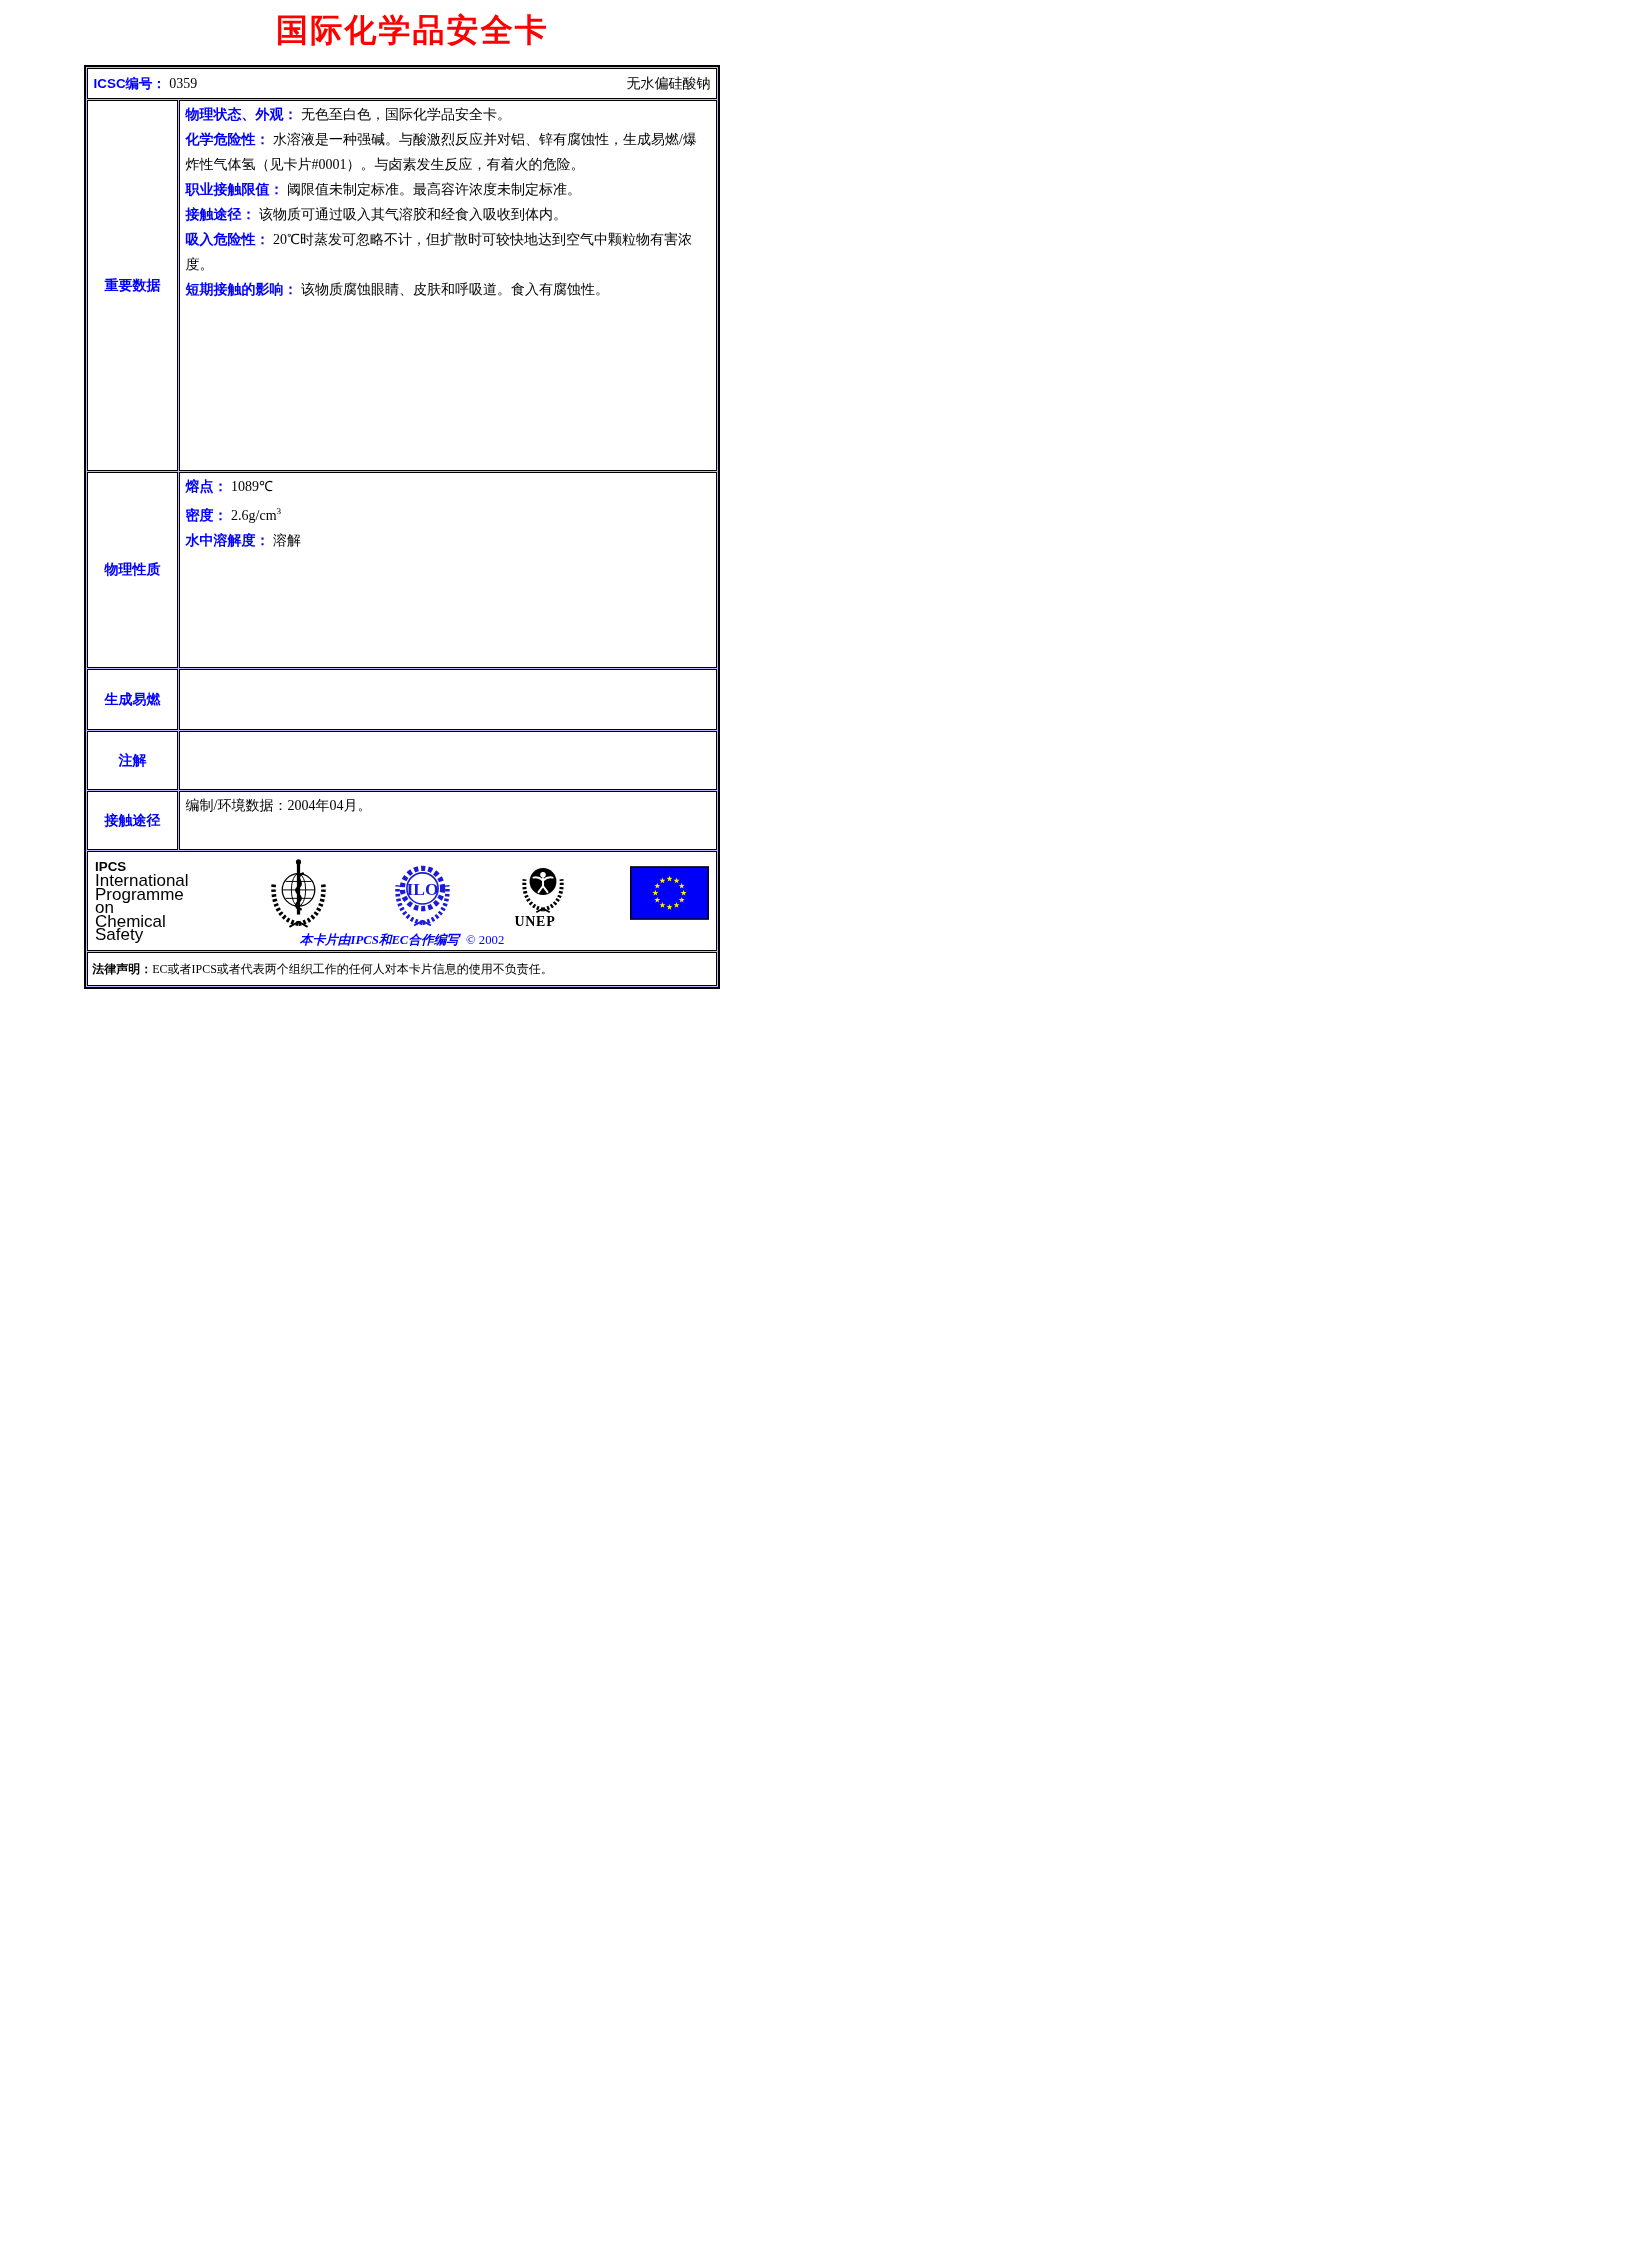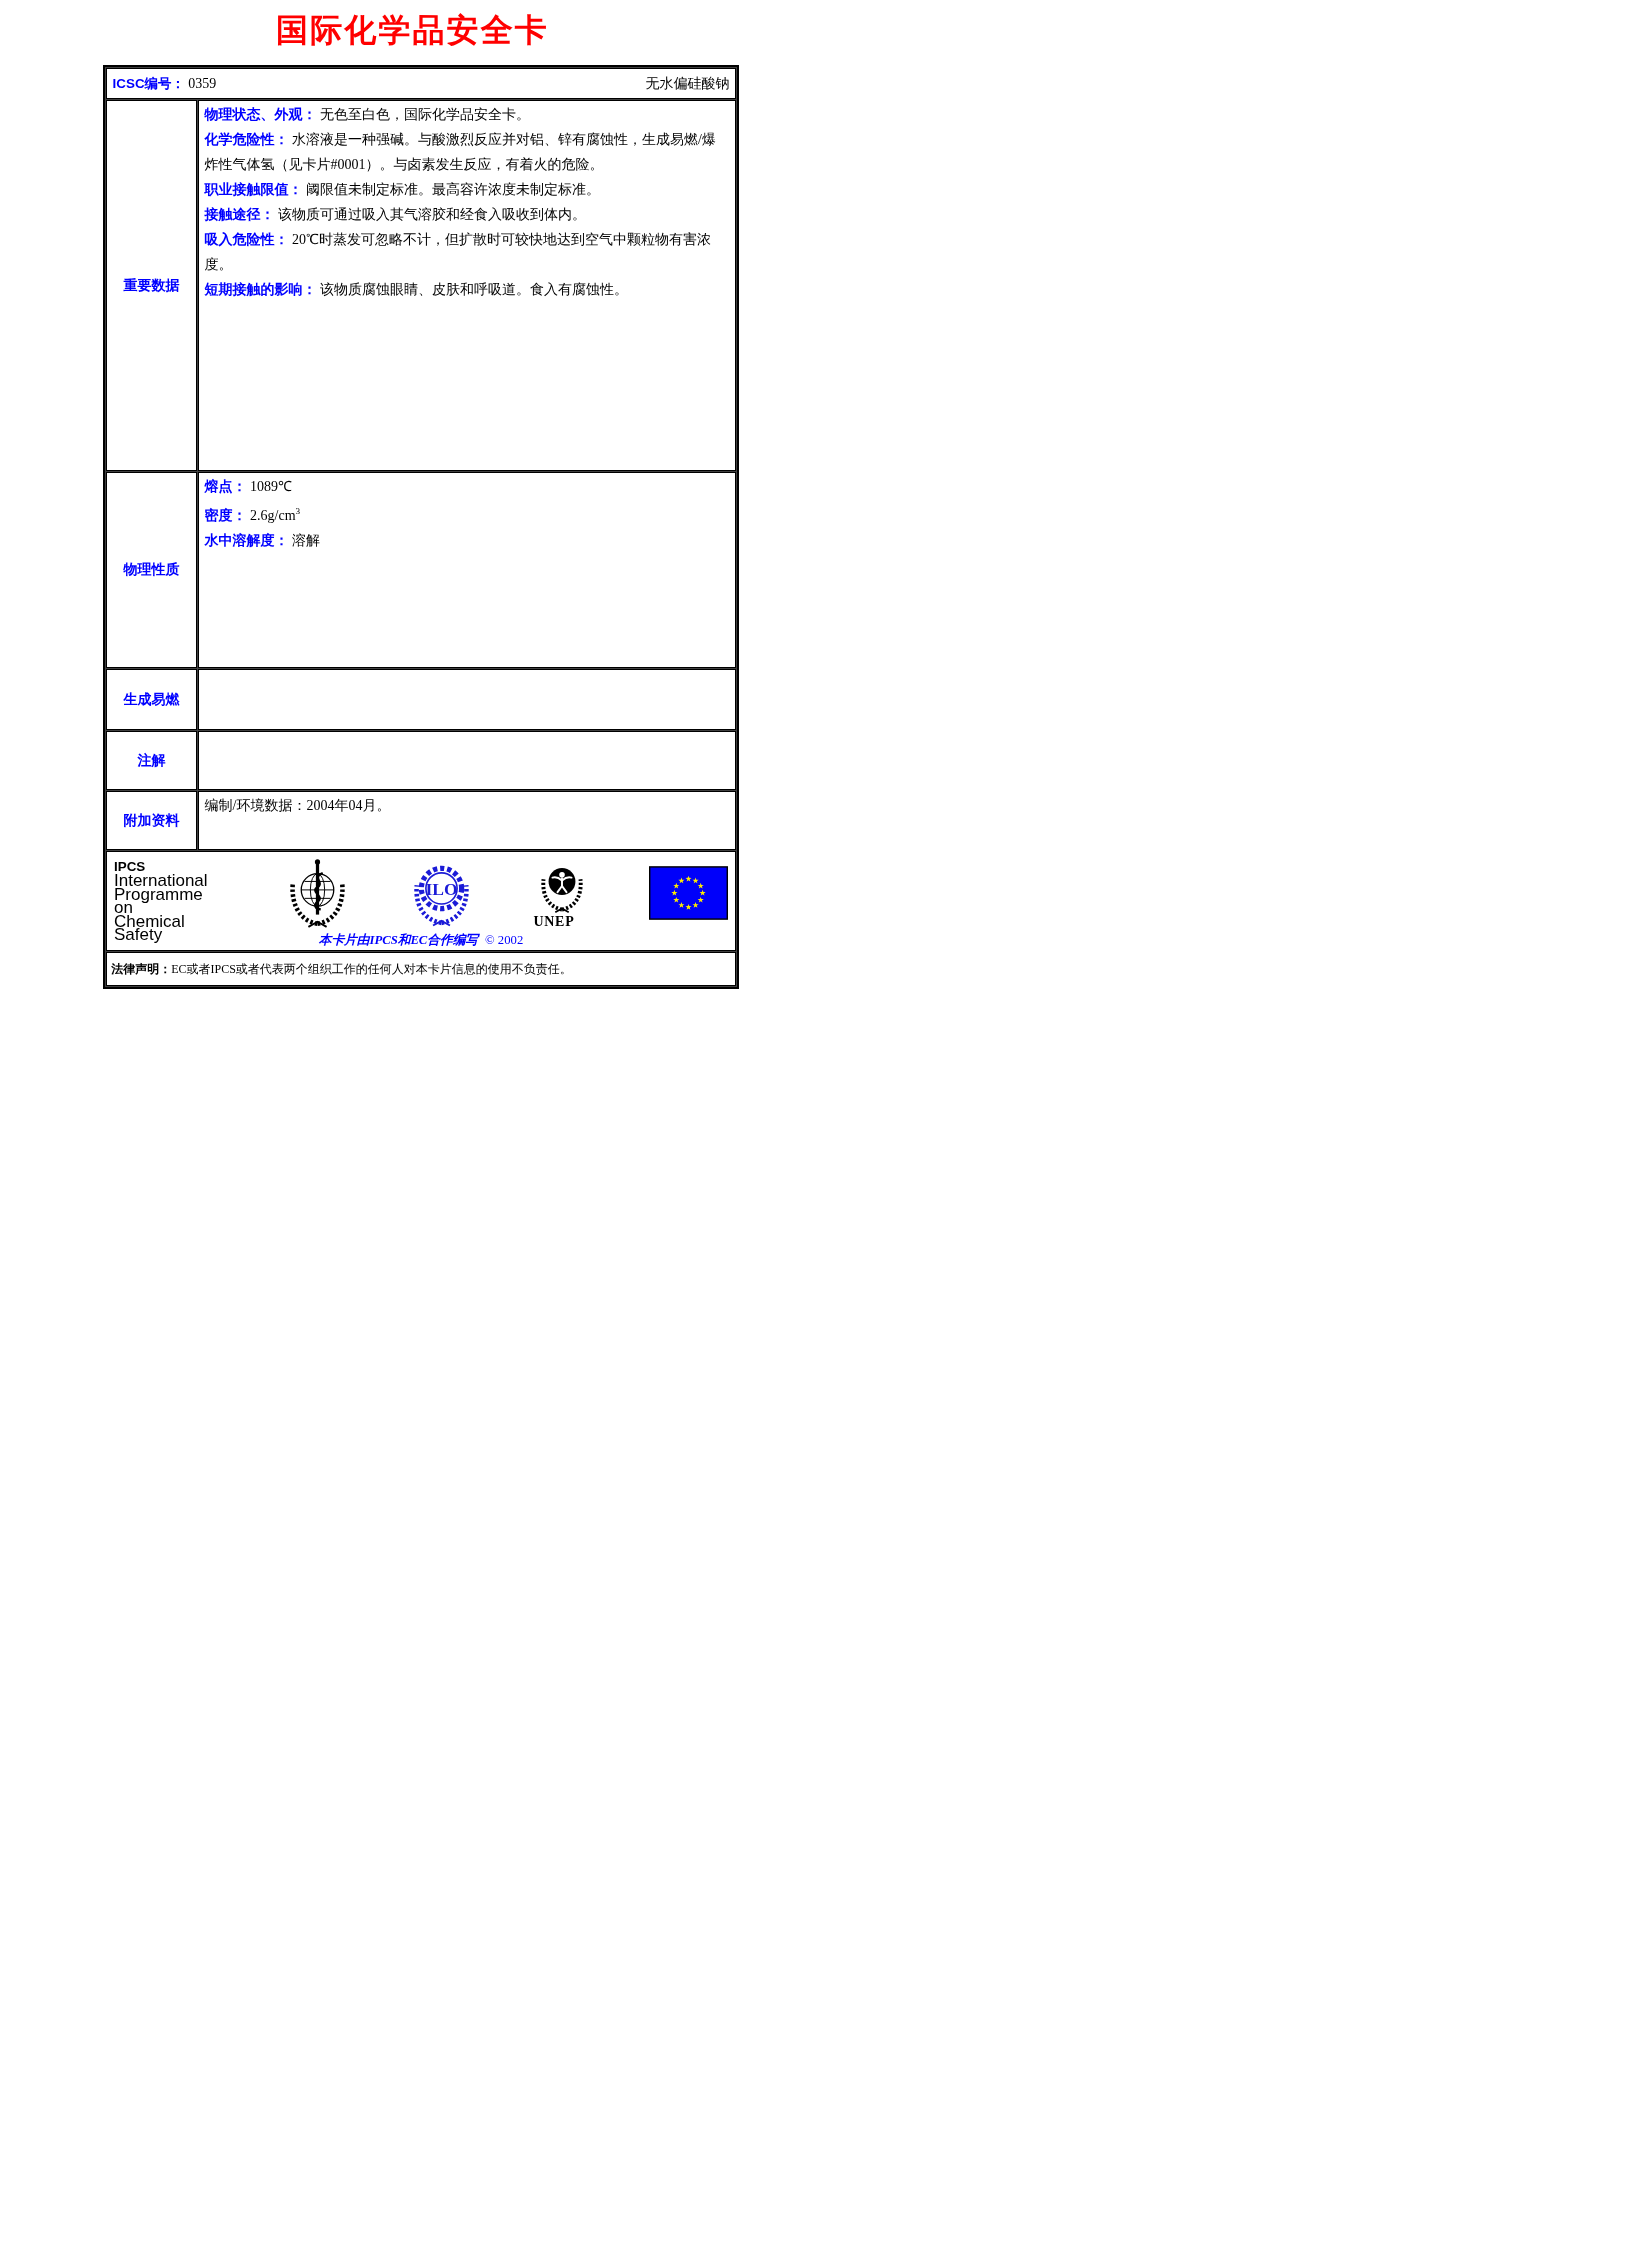--- a/index.html
+++ b/index.html
@@ -14,27 +14,27 @@
   .doc-title {
     padding-top:9px;
     text-align:center;
     color:#ff0000;
     font-size:32px;
     font-weight:bold;
     letter-spacing:2.1px;
     font-family:"DejaVu Serif", serif;
   }
   table.card {
-    position:absolute; left:103px; top:65px;
+    position:absolute; left:84px; top:65px;
     width:636px;
     border:2.1px solid #000;
     border-collapse:separate;
     border-spacing:1.4px;
     table-layout:fixed;
-    background:#404040;
+    background:#c4b5fd;
   }
   td { border:1.4px solid #000; vertical-align:top; background:#fff; }
   col.c-left { width:91px; }
   .label-cell {
     vertical-align:middle;
     text-align:center;
     color:#0000ff;
     font-family:"Liberation Sans", sans-serif;
     font-weight:bold;
     font-size:14px;
@@ -118,21 +118,21 @@
       <td class="label-cell h-env">生成易燃</td>
       <td class="content-cell"></td>
     </tr>
 
     <tr>
       <td class="label-cell h-notes">注解</td>
       <td class="content-cell"></td>
     </tr>
 
     <tr>
-      <td class="label-cell h-add">附加资料</td>
+      <td class="label-cell h-add">接触途径</td>
       <td class="content-cell">
         <div class="para"><span class="txt">编制/环境数据：</span><span class="txt">2004年04月。</span></div>
       </td>
     </tr>
 
     <tr>
       <td colspan="2" class="footer-cell h-footer">
         <div class="logo-strip">
           <div class="ipcs-block">
             <div class="ipcs-acronym">IPCS</div>

